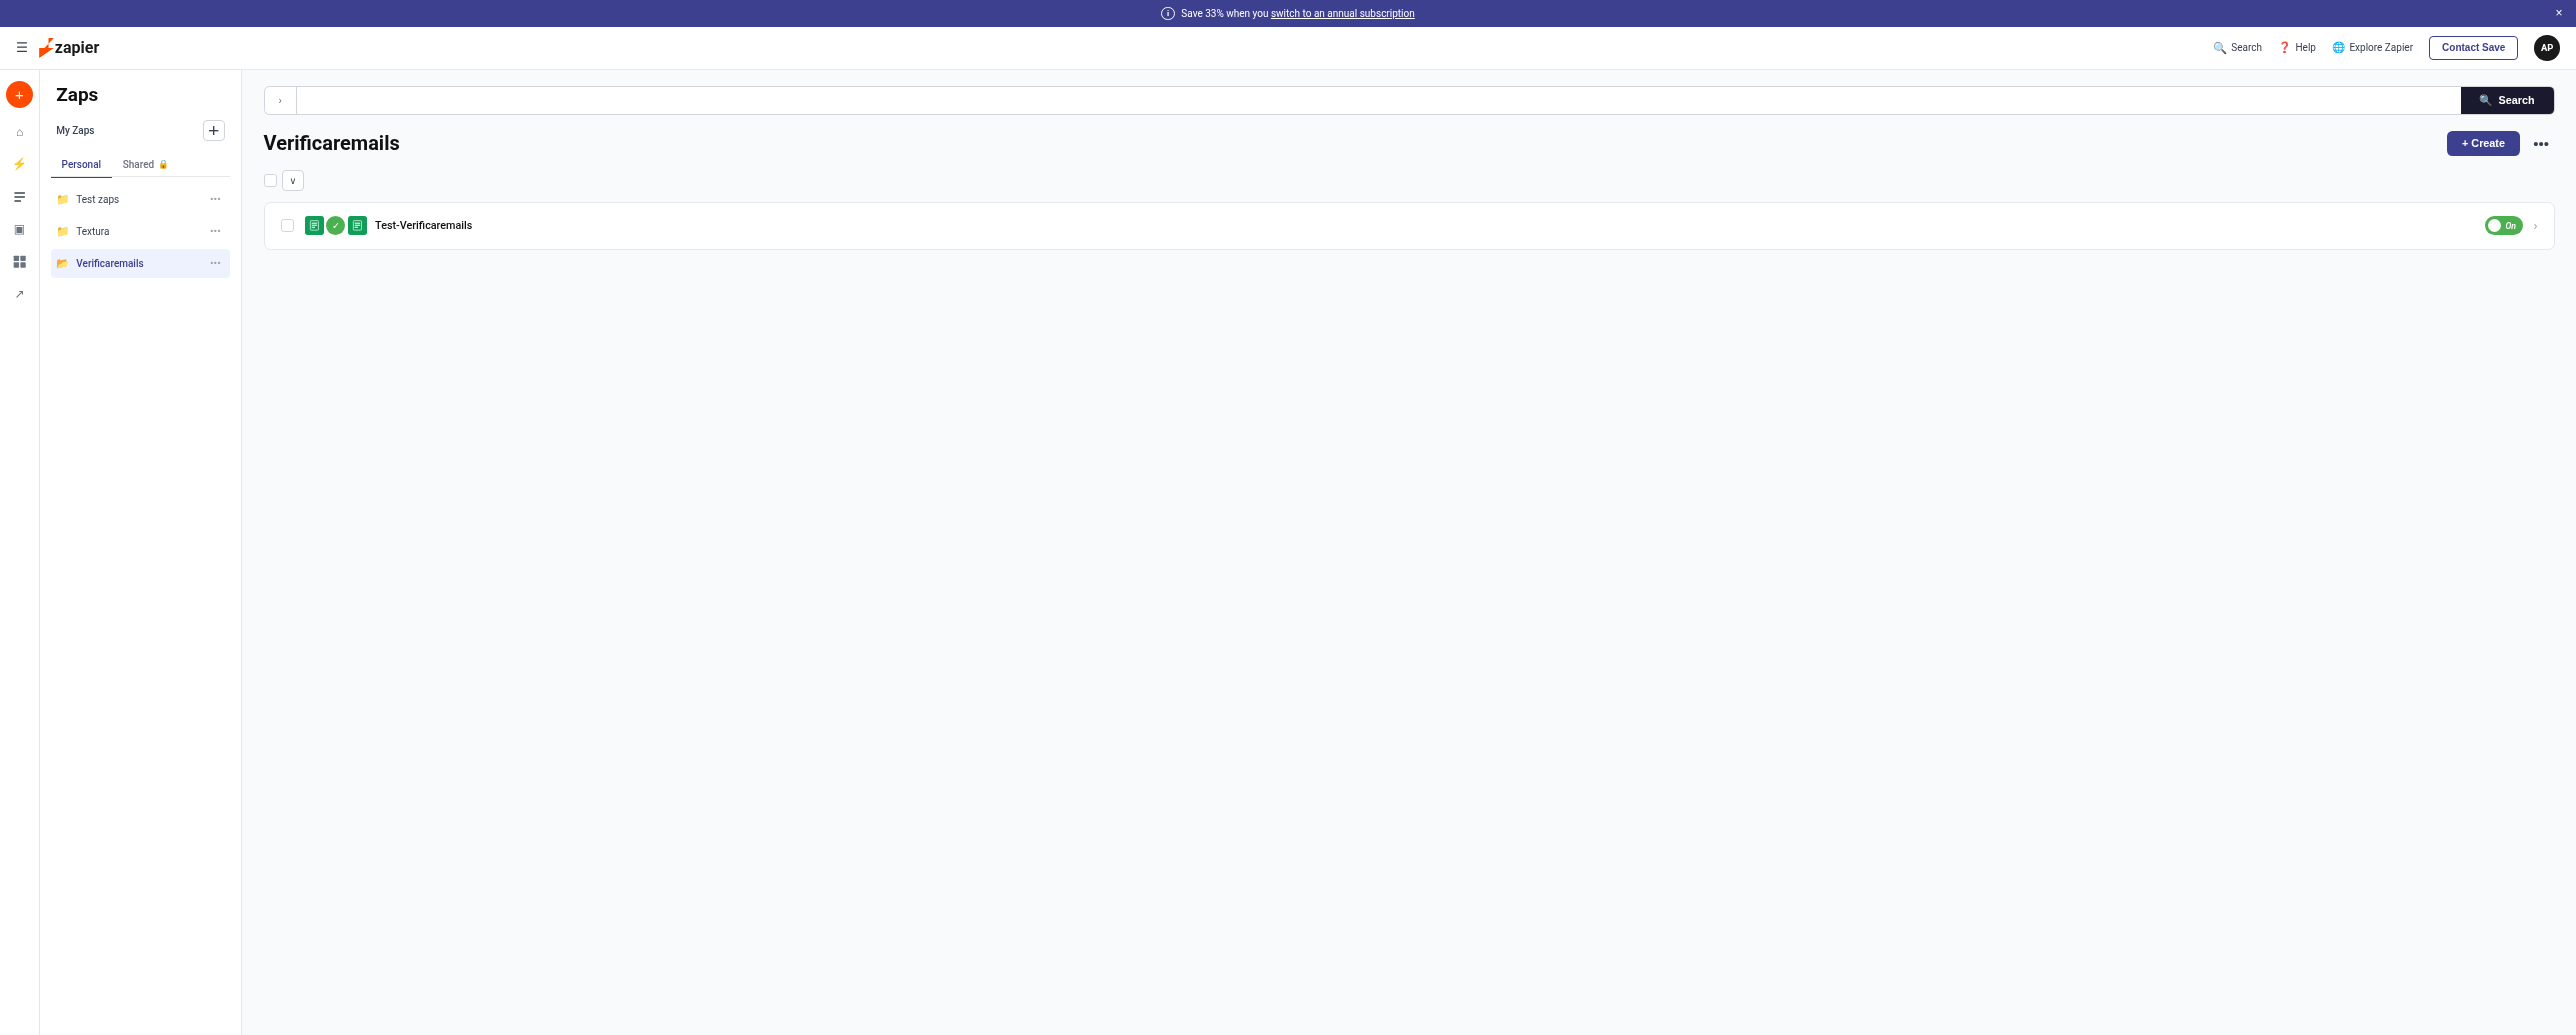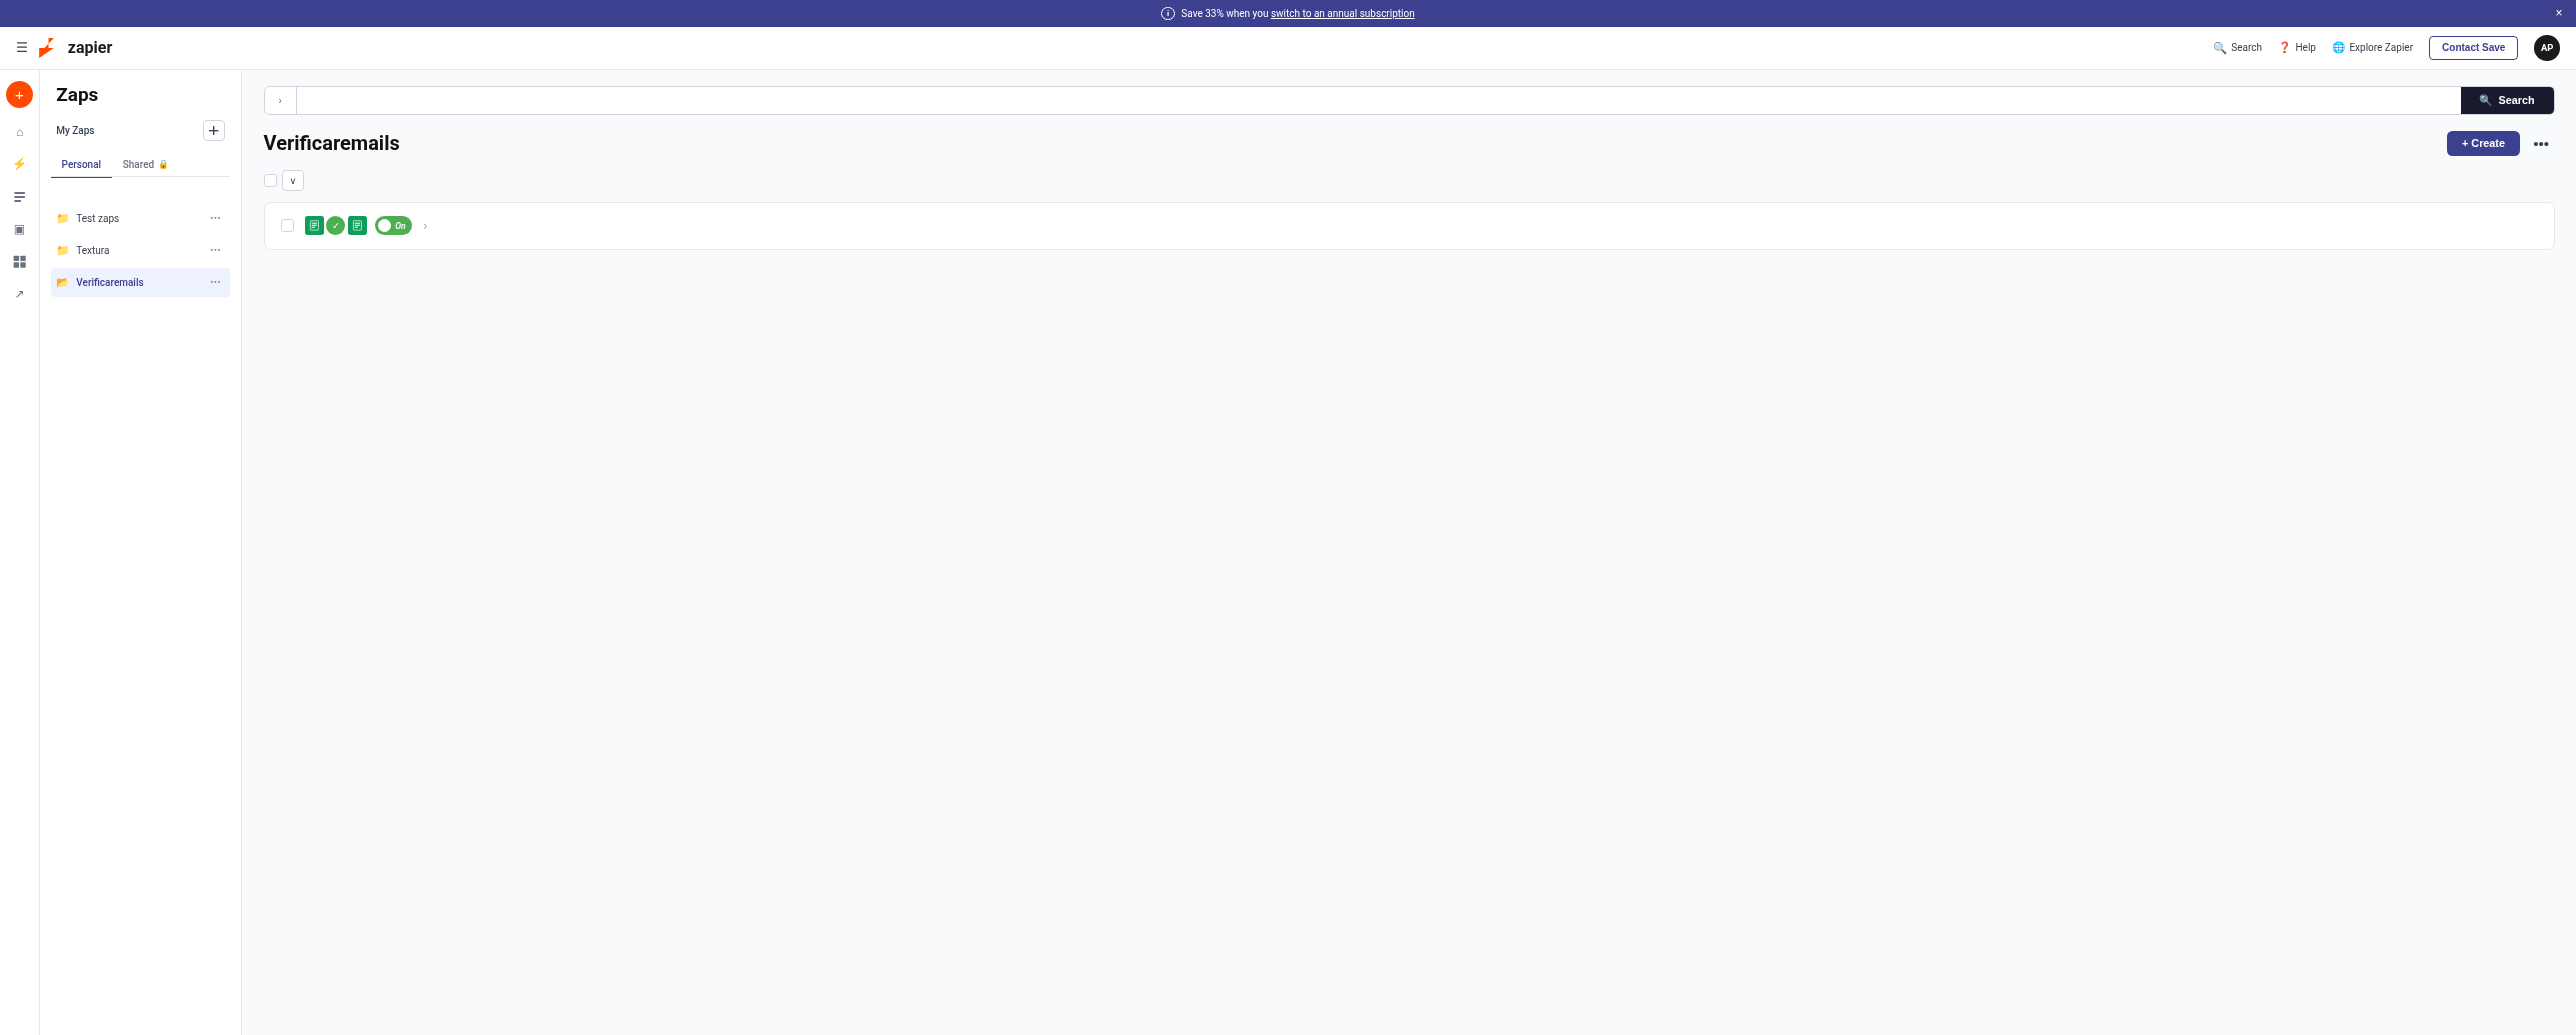--- a/index.html
+++ b/index.html
@@ -110,21 +110,21 @@
       display: flex; align-items: center; justify-content: space-between;
       margin-bottom: 10.8px; padding: 0 5.4px;
     }
     .my-zaps-label { font-size: 10px; color: #374151; font-weight: 500; }
     .add-folder-btn {
       width: 21.5px; height: 21.5px; border: 0.7px solid #d1d5db; border-radius: 4px;
       display: flex; align-items: center; justify-content: center;
       cursor: pointer; background: white; font-size: 12px; color: #374151;
     }
     .tabs {
-      display: flex; border-bottom: 1.3px solid #e5e7eb; margin-bottom: 27px;
+      display: flex; border-bottom: 1.3px solid #e5e7eb; margin-bottom: 8px;
     }
     .tab {
       padding: 6.7px 10.8px; font-size: 10px; font-weight: 500; cursor: pointer;
       color: #6b7280; position: relative; display: flex; align-items: center; gap: 4px;
     }
     .tab.active {
       color: #3d3f8f; border-bottom: 1.3px solid #3d3f8f; margin-bottom: -1.3px;
     }
 
     .folder-item {
@@ -252,21 +252,21 @@
   <span>
     <span>Save 33% when you </span><a href="#">switch to an annual subscription</a>
   </span>
   <button class="banner-close">×</button>
 </div>
 
 <div class="header">
   <span class="header-menu-icon">☰</span>
   <div class="logo">
     <div class="logo-img">
-      <div style="display:flex;align-items:center;gap:14px;">
+      <div style="display:flex;align-items:center;gap:1px;">
         <svg width="15" height="20" viewBox="0 0 22 30">
           <polygon points="14,0 22,0 8,15 22,15 0,30 0,15 14,15" fill="#ff4a00"></polygon>
         </svg>
         <span class="logo-text">zapier</span>
       </div>
     </div>
   </div>
   <div class="header-nav">
     <a class="header-nav-item">
       <span style="font-size:11.4px;">🔍</span>
@@ -387,20 +387,21 @@
           <div class="app-icon-check">✓</div>
           <div class="app-icon-sheets">
             <svg width="10.8" height="10.8" viewBox="0 0 16 16" fill="white">
               <rect x="2" y="1" width="12" height="14" rx="1" fill="none" stroke="white" stroke-width="1"></rect>
               <rect x="4" y="4" width="8" height="1.5" fill="white"></rect>
               <rect x="4" y="7" width="8" height="1.5" fill="white"></rect>
               <rect x="4" y="10" width="5" height="1.5" fill="white"></rect>
             </svg>
           </div>
         </div>
+        <span class="zap-name">Test-Verificaremails</span>
         <div class="toggle-on">
           <div class="toggle-circle"></div>
           <span class="toggle-label">On</span>
         </div>
         <span class="zap-chevron">›</span>
       </div>
     </div>
 
   </div>
 </div>

